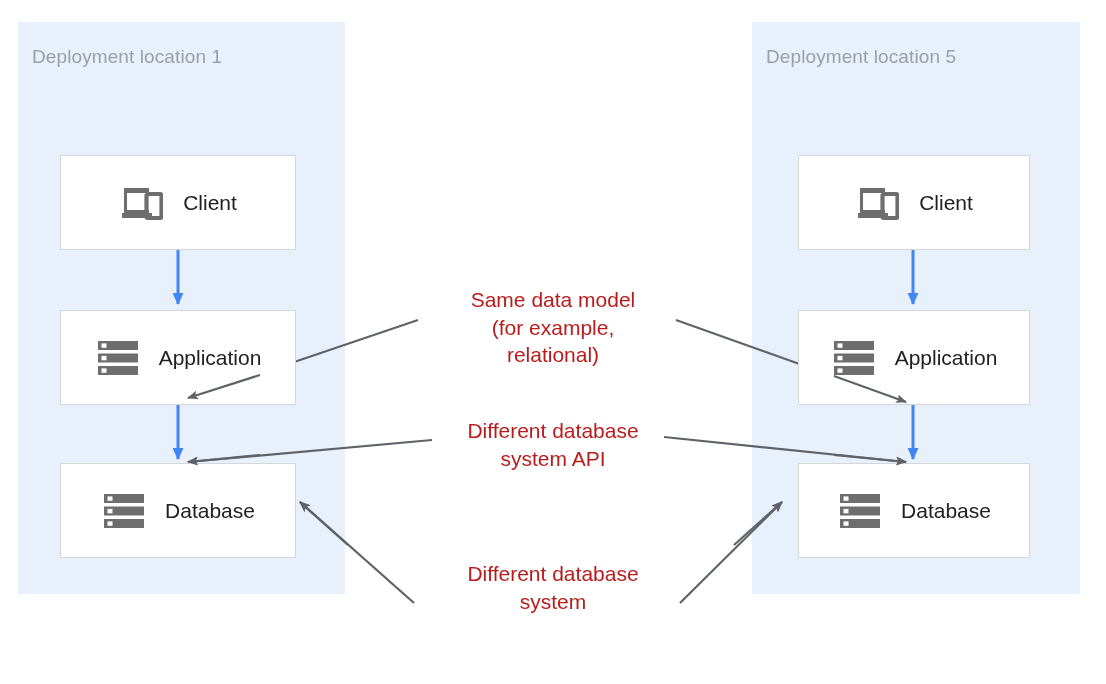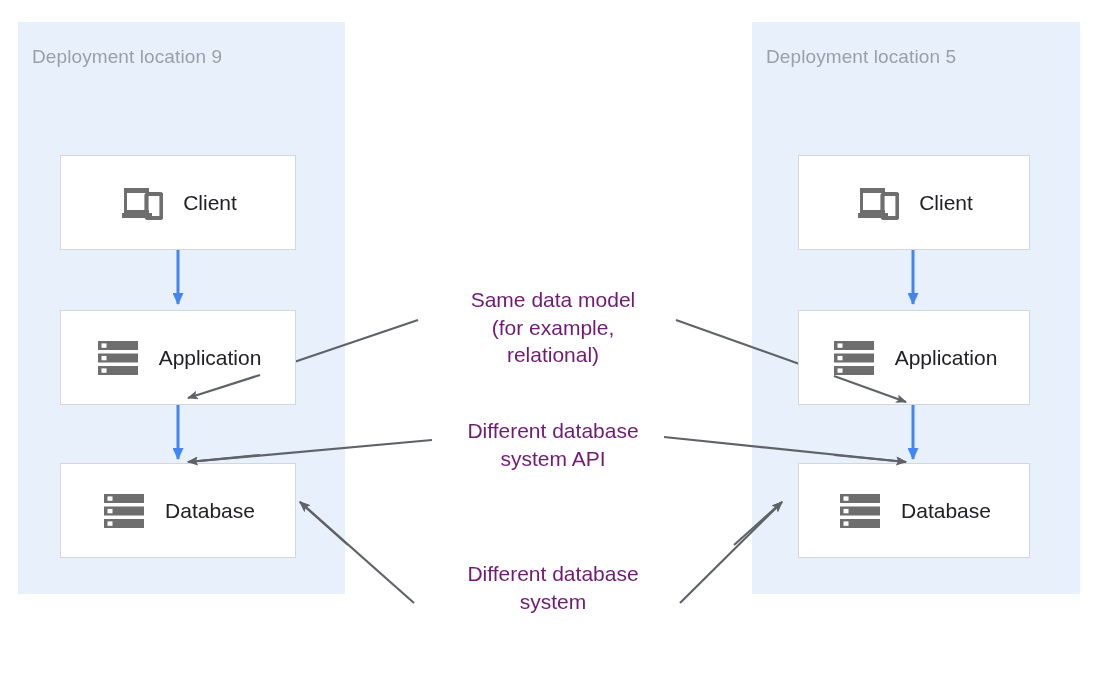--- a/index.html
+++ b/index.html
@@ -55,21 +55,21 @@
     justify-content: center;
     width: 46px;
     height: 38px;
   }
   svg { display: block; }
 
   .annotation {
     position: absolute;
     font-size: 21px;
     line-height: 1.32;
-    color: #701a75;
+    color: #b91c1c;
     text-align: center;
     white-space: pre-line;
     z-index: 4;
   }
   #edges {
     position: absolute;
     left: 0;
     top: 0;
     width: 1106px;
     height: 684px;
@@ -87,21 +87,21 @@
   }
 </style>
 </head>
 <body>
 
 <div id="stage">
 
   <div class="panel" style="left:18px; top:22px; width:327px; height:572px;"></div>
   <div class="panel" style="left:752px; top:22px; width:328px; height:572px;"></div>
 
-  <div class="panel-title" style="left:32px; top:46px;">Deployment location 9</div>
+  <div class="panel-title" style="left:32px; top:46px;">Deployment location 1</div>
   <div class="panel-title" style="left:766px; top:46px;">Deployment location 5</div>
 
   <svg id="edges" viewBox="0 0 1106 684">
     <defs>
       <marker id="arrowGray" markerWidth="11" markerHeight="9" refX="10" refY="4.5" orient="auto" markerUnits="userSpaceOnUse">
         <path d="M0,0 L11,4.5 L0,9 L2.4,4.5 Z" fill="#5f6368"></path>
       </marker>
       <marker id="arrowBlue" markerWidth="12" markerHeight="11" refX="11" refY="5.5" orient="auto" markerUnits="userSpaceOnUse">
         <path d="M0,0 L12,5.5 L0,11 Z" fill="#4285f4"></path>
       </marker>

